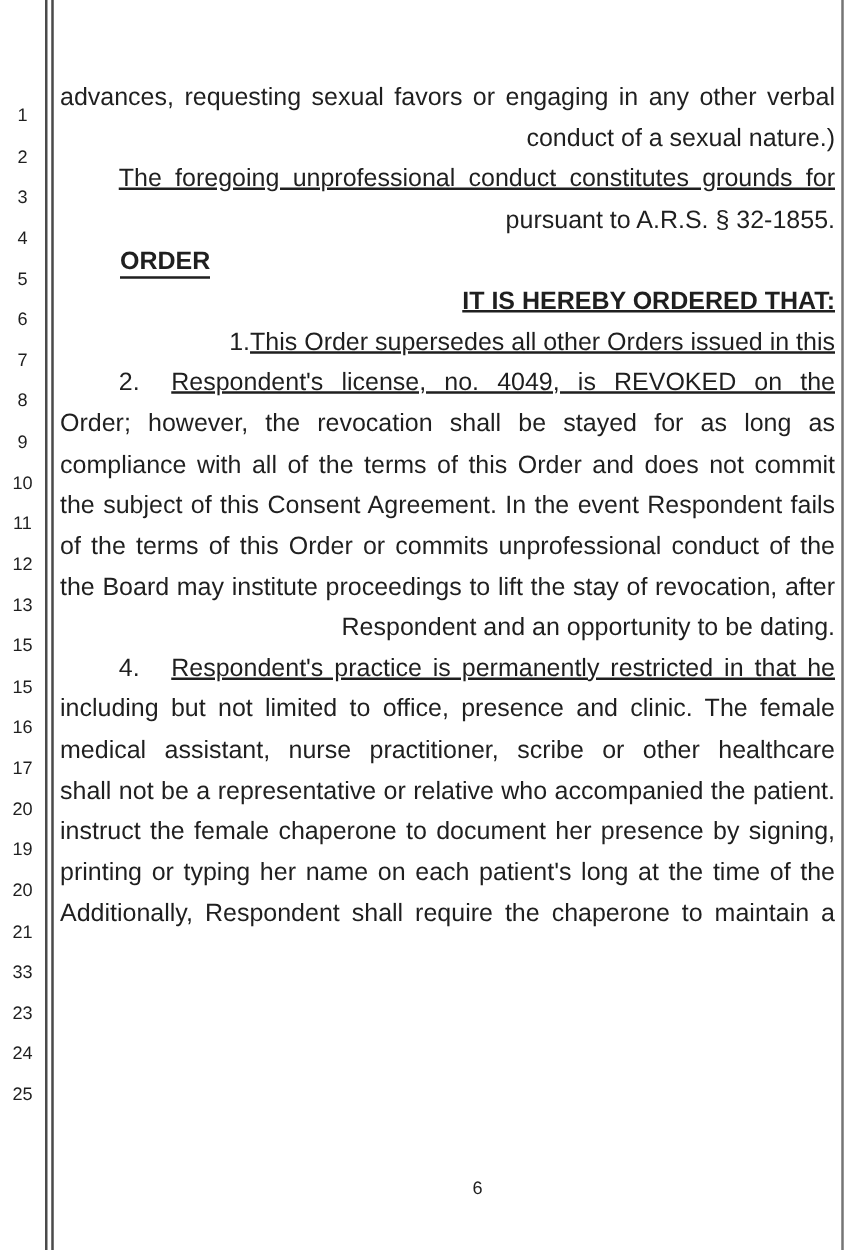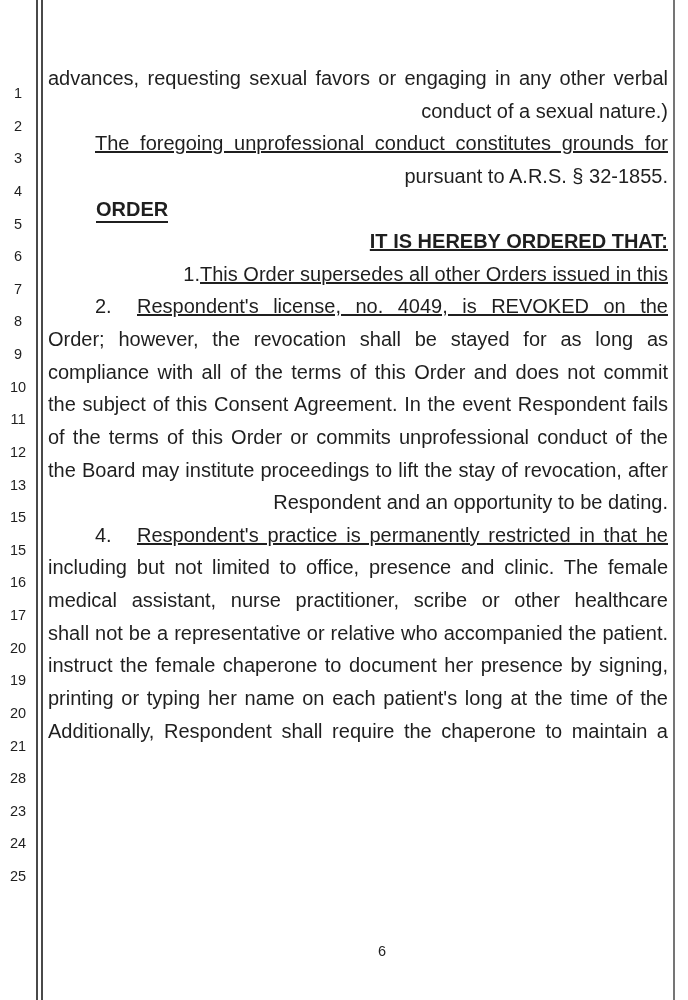--- a/index.html
+++ b/index.html
@@ -106,21 +106,21 @@
       <div class="num">12</div>
       <div class="num">13</div>
       <div class="num">15</div>
       <div class="num">15</div>
       <div class="num">16</div>
       <div class="num">17</div>
       <div class="num">20</div>
       <div class="num">19</div>
       <div class="num">20</div>
       <div class="num">21</div>
-      <div class="num">28</div>
+      <div class="num">33</div>
       <div class="num">23</div>
       <div class="num">24</div>
       <div class="num">25</div>
     </div>
   <div class="text-col" id="text-col">
       <div class="tline a-justify"><span>advances, requesting sexual favors or engaging in any other verbal conduct or physical</span></div>
       <div class="tline a-left"><span>conduct of a sexual nature.)</span></div>
       <div class="tline a-justify indent"><span>The foregoing unprofessional conduct constitutes grounds for disciplinary action</span></div>
       <div class="tline a-left"><span>pursuant to A.R.S. § 32-1855.</span></div>
       <div class="tline a-center bold"><span class="u">ORDER</span></div>

